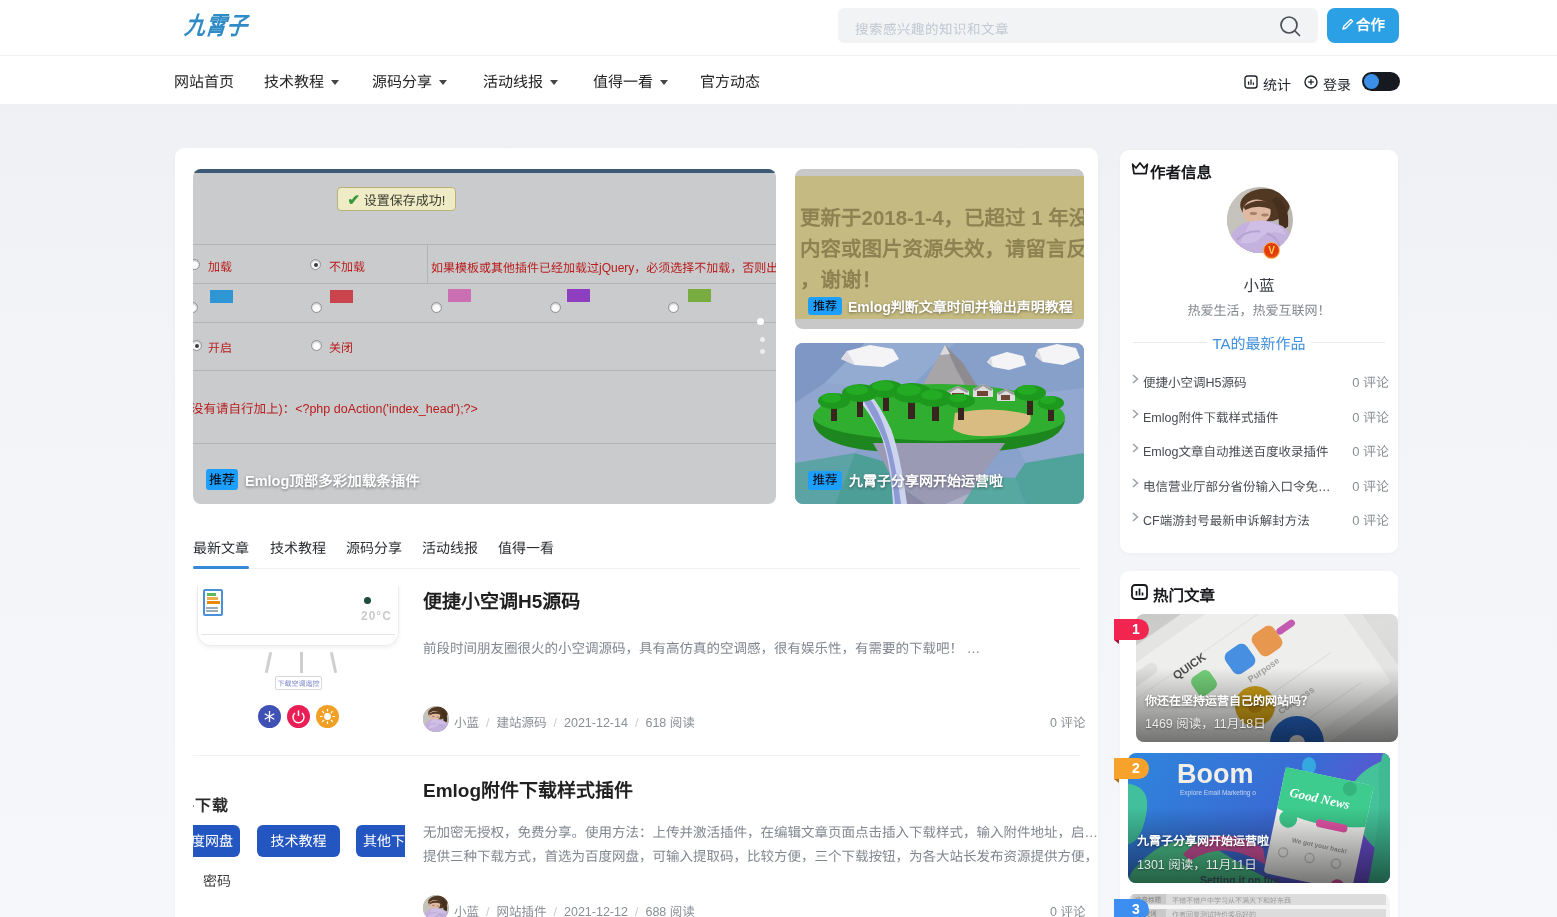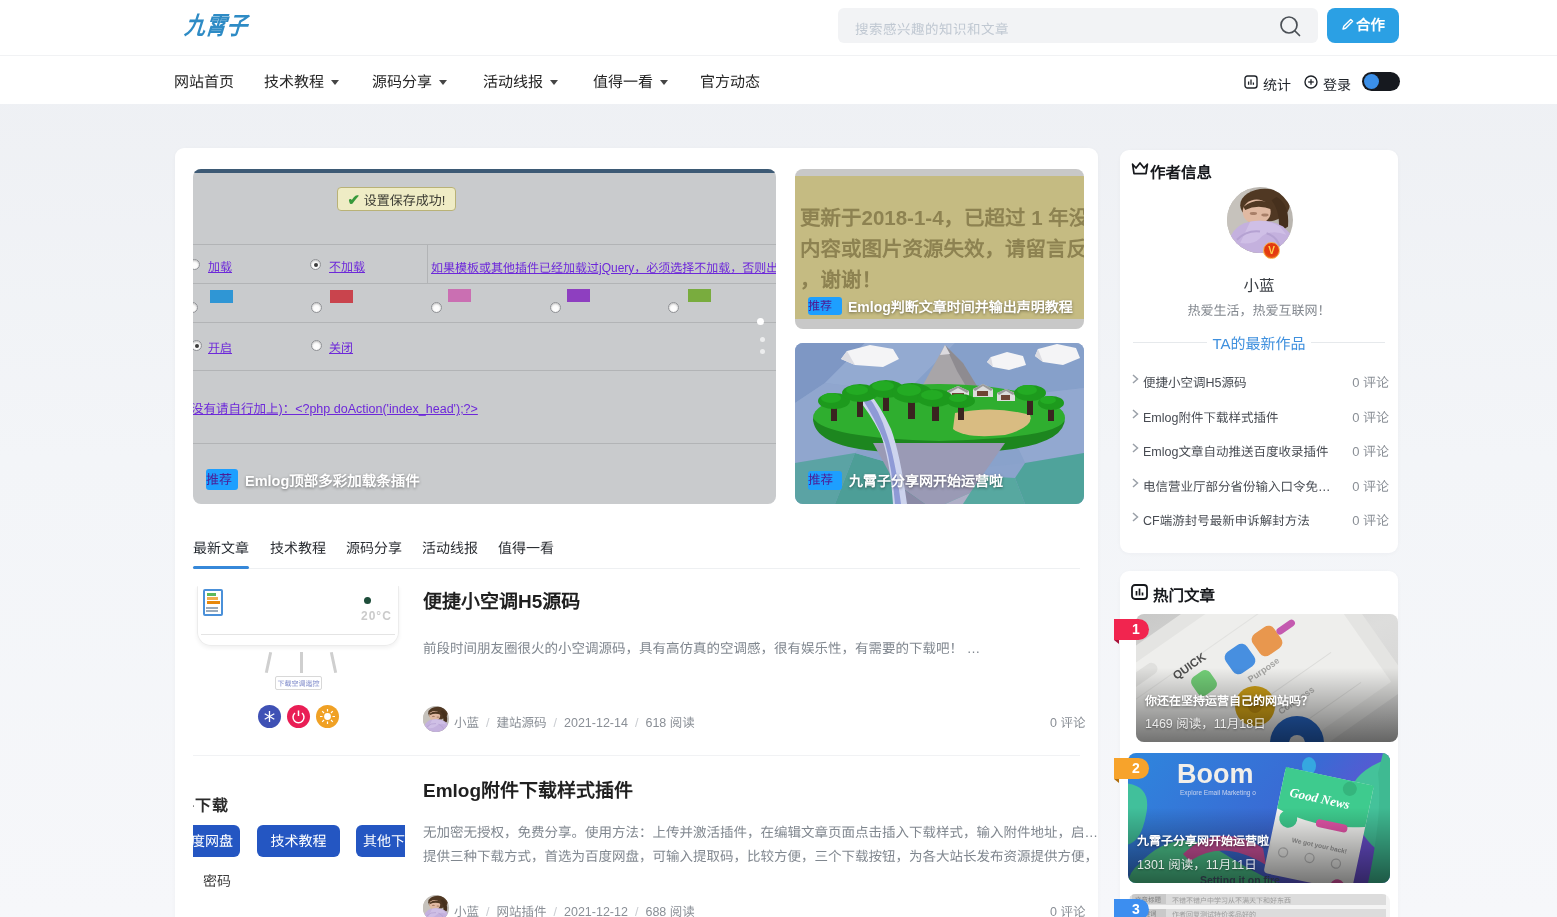--- a/index.html
+++ b/index.html
@@ -23,39 +23,39 @@
 
 .card{position:absolute;background:#fff;border-radius:9px;box-shadow:0 1px 4px rgba(30,40,60,0.03);}
 #main{left:175px;top:148px;width:923px;height:900px;}
 #side1{left:1120px;top:150px;width:278px;height:403px;}
 #side2{left:1120px;top:571px;width:278px;height:500px;}
 
 #slide-big{position:absolute;left:18px;top:21px;width:583px;height:335px;border-radius:8px;background:#c9cbcd;overflow:hidden;}
 #slide-a{position:absolute;left:620px;top:21px;width:289px;height:160px;border-radius:8px;background:#c8c8c8;overflow:hidden;}
 #slide-b{position:absolute;left:620px;top:195px;width:289px;height:161px;border-radius:8px;overflow:hidden;}
 .cap{position:absolute;left:13px;display:flex;align-items:center;}
-.badge-rec{display:inline-block;background:#1d9fff;color:#4c1d95;border-radius:3px;}
+.badge-rec{display:inline-block;background:#1d9fff;color:#000000;border-radius:3px;text-align:center;}
 .cap-title{color:#fff;font-weight:bold;text-shadow:0 1px 3px rgba(0,0,0,0.45);white-space:nowrap;}
 
 .tab{position:absolute;top:389px;font-size:14px;color:#2b2e33;}
 #tab-line{position:absolute;left:18px;top:420px;width:887px;height:1px;background:#eef0f2;}
 #tab-active{position:absolute;left:18px;top:418px;width:56px;height:3px;background:#3688d9;border-radius:2px;}
 
 .a-title{position:absolute;left:248px;font-size:19px;font-weight:bold;color:#1f1f1f;}
 .a-desc{position:absolute;left:248px;width:690px;font-size:13.5px;color:#80878f;line-height:24px;white-space:nowrap;}
 .meta{position:absolute;left:279px;font-size:12.5px;color:#8a8f96;white-space:nowrap;}
 .meta .sep{color:#c9ccd1;margin:0 7px;}
 .cmt{position:absolute;font-size:12.5px;color:#8a8f96;}
 .avatar{position:absolute;width:26px;height:26px;border-radius:50%;overflow:hidden;}
 #divider1{position:absolute;left:18px;top:607px;width:887px;height:1px;background:#f1f2f4;}
 .thumb{position:absolute;left:18px;overflow:hidden;border-radius:6px;background:#fff;}
 .hline{position:absolute;left:0;width:583px;height:1px;background:#b2b4b6;}
 .radio{position:absolute;width:11px;height:11px;border-radius:50%;background:#fdfdfd;border:1px solid #8e9094;box-shadow:inset 0 1px 2px rgba(0,0,0,0.25);}
 .radio.sel::after{content:"";position:absolute;left:2.5px;top:2.5px;width:4px;height:4px;border-radius:50%;background:#3c3c3c;}
-.gtxt{position:absolute;font-size:12px;color:#6d28d9;white-space:nowrap;text-decoration:underline;}
+.gtxt{position:absolute;font-size:12px;color:#b91c1c;white-space:nowrap;}
 .swatch{position:absolute;width:23px;height:13px;}
 .dlbtn{position:absolute;top:60px;height:32px;background:#2456c2;border-radius:6px;color:#fff;font-size:14px;text-align:center;line-height:32px;white-space:nowrap;overflow:hidden;}
 
 .s-head{position:absolute;font-size:15.5px;font-weight:bold;color:#16181c;}
 .s-item-t{position:absolute;left:23px;font-size:12.5px;color:#474b52;white-space:nowrap;max-width:200px;overflow:hidden;}
 .s-item-c{position:absolute;right:9px;font-size:13px;color:#8a8f96;}
 .chev{position:absolute;left:11px;}
 .hotimg{position:absolute;left:8px;width:262px;border-radius:8px;overflow:hidden;}
 .hot-title{position:absolute;left:9px;color:#fff;font-weight:bold;font-size:12px;text-shadow:0 1px 3px rgba(0,0,0,0.5);white-space:nowrap;}
 .hot-meta{position:absolute;left:9px;color:rgba(255,255,255,0.85);font-size:12.5px;text-shadow:0 1px 2px rgba(0,0,0,0.4);white-space:nowrap;}

